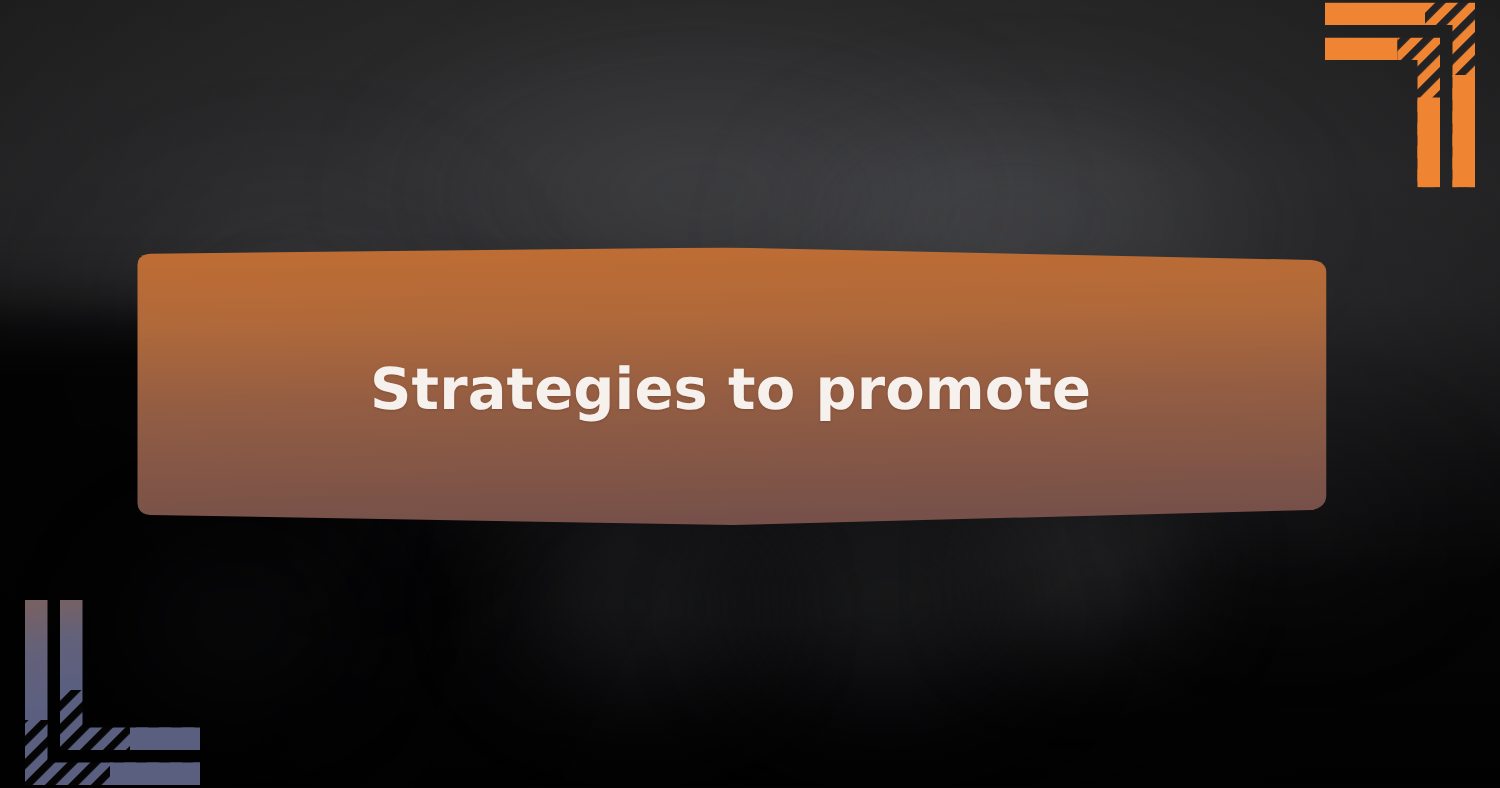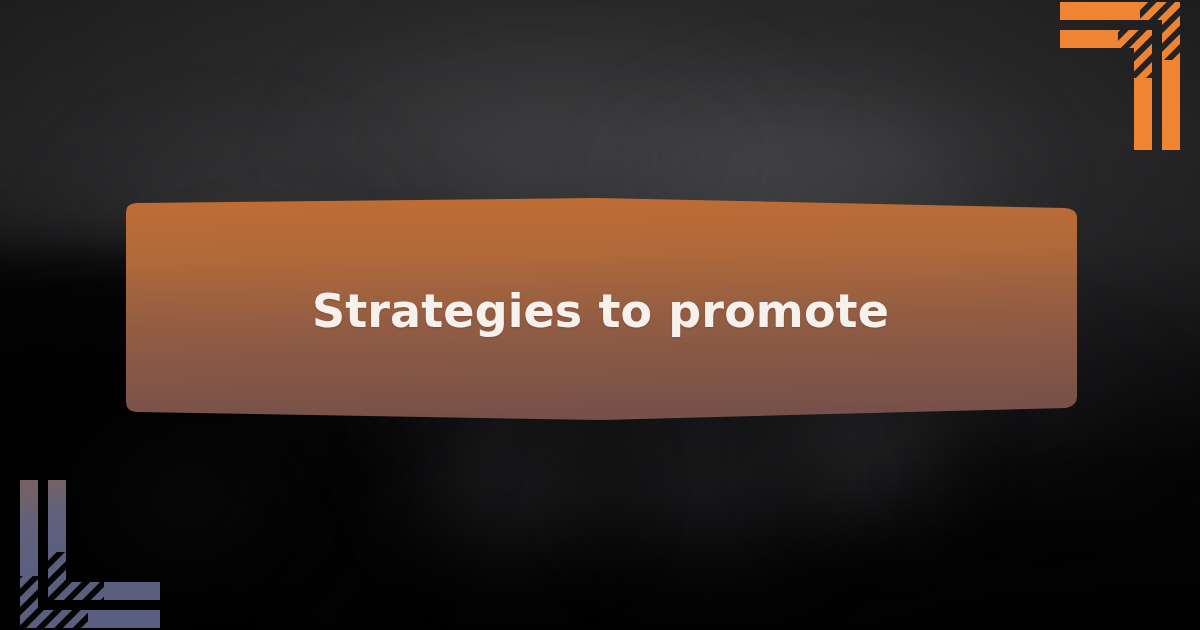--- a/index.html
+++ b/index.html
@@ -90,21 +90,21 @@
   .corner {
     position: absolute;
     pointer-events: none;
   }
   .corner-tr { right: 0; top: 0; width: 160px; height: 150px; }
   .corner-bl { left: 0; bottom: 0; width: 160px; height: 150px; }
 
   
   .banner-wrap {
     position: absolute;
-    left: 102px;
+    left: 86px;
     top: 198px;
     width: 997px;
     height: 228px;
   }
   .banner-shape {
     position: absolute;
     inset: 0;
   }
   .banner-text {
     position: absolute;

